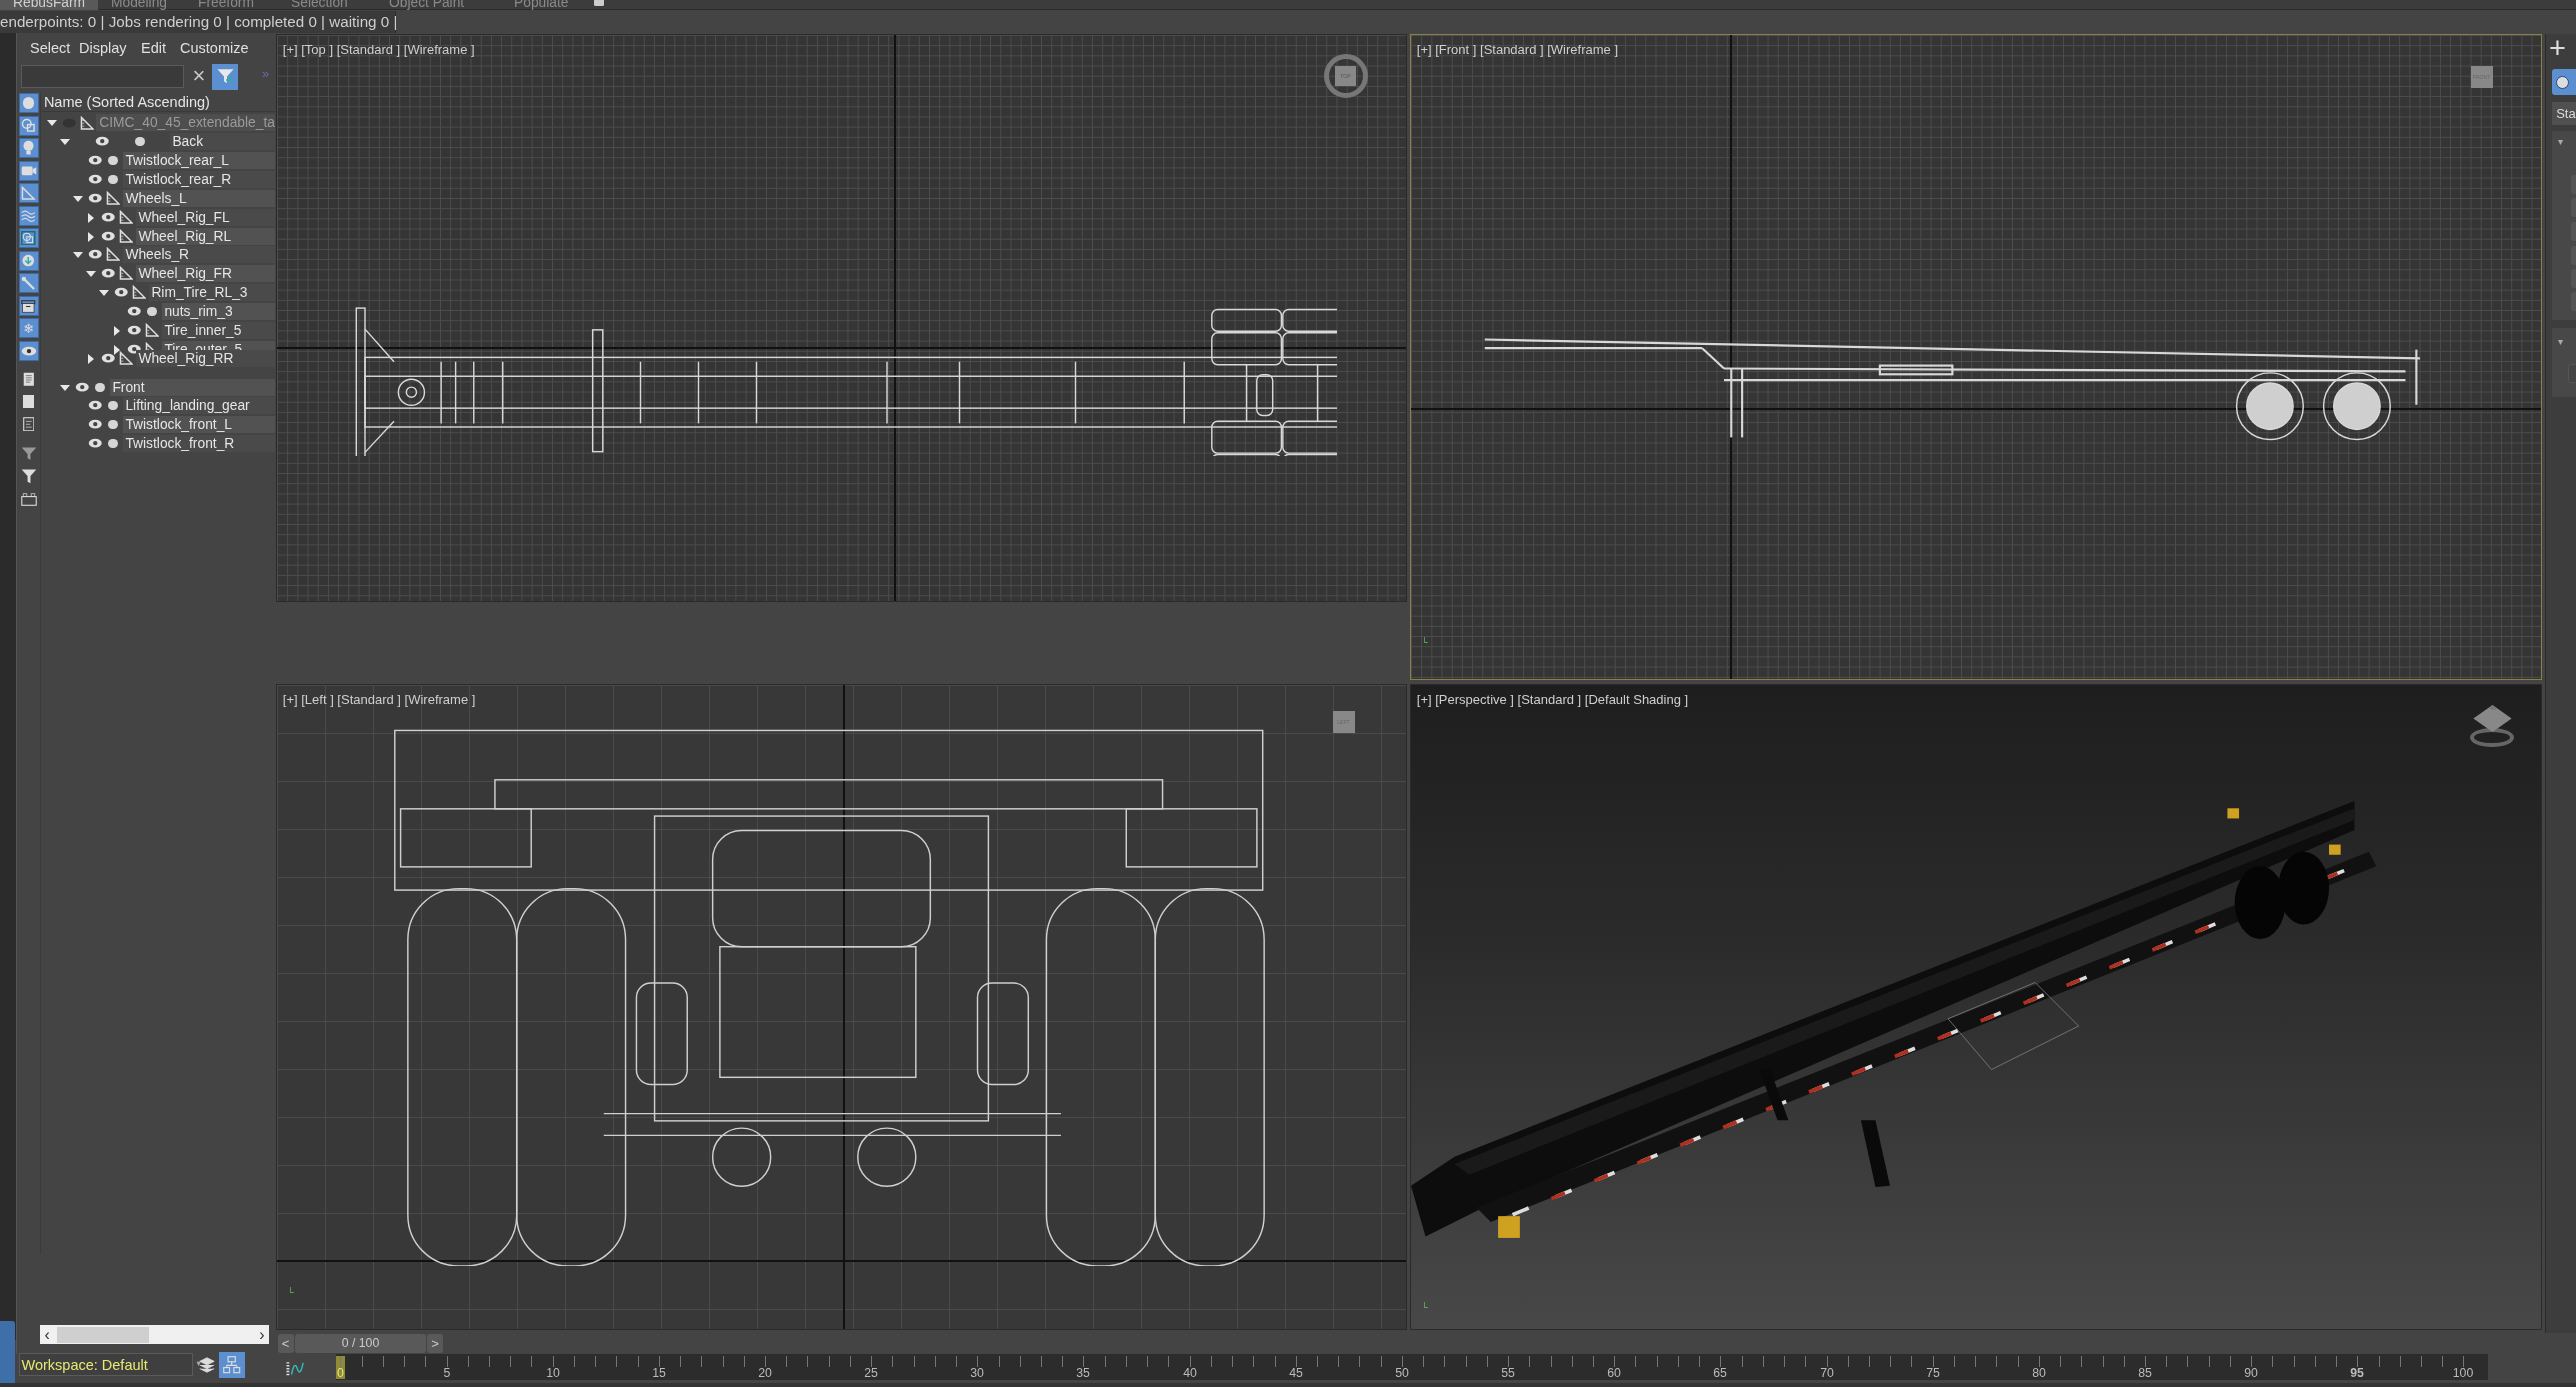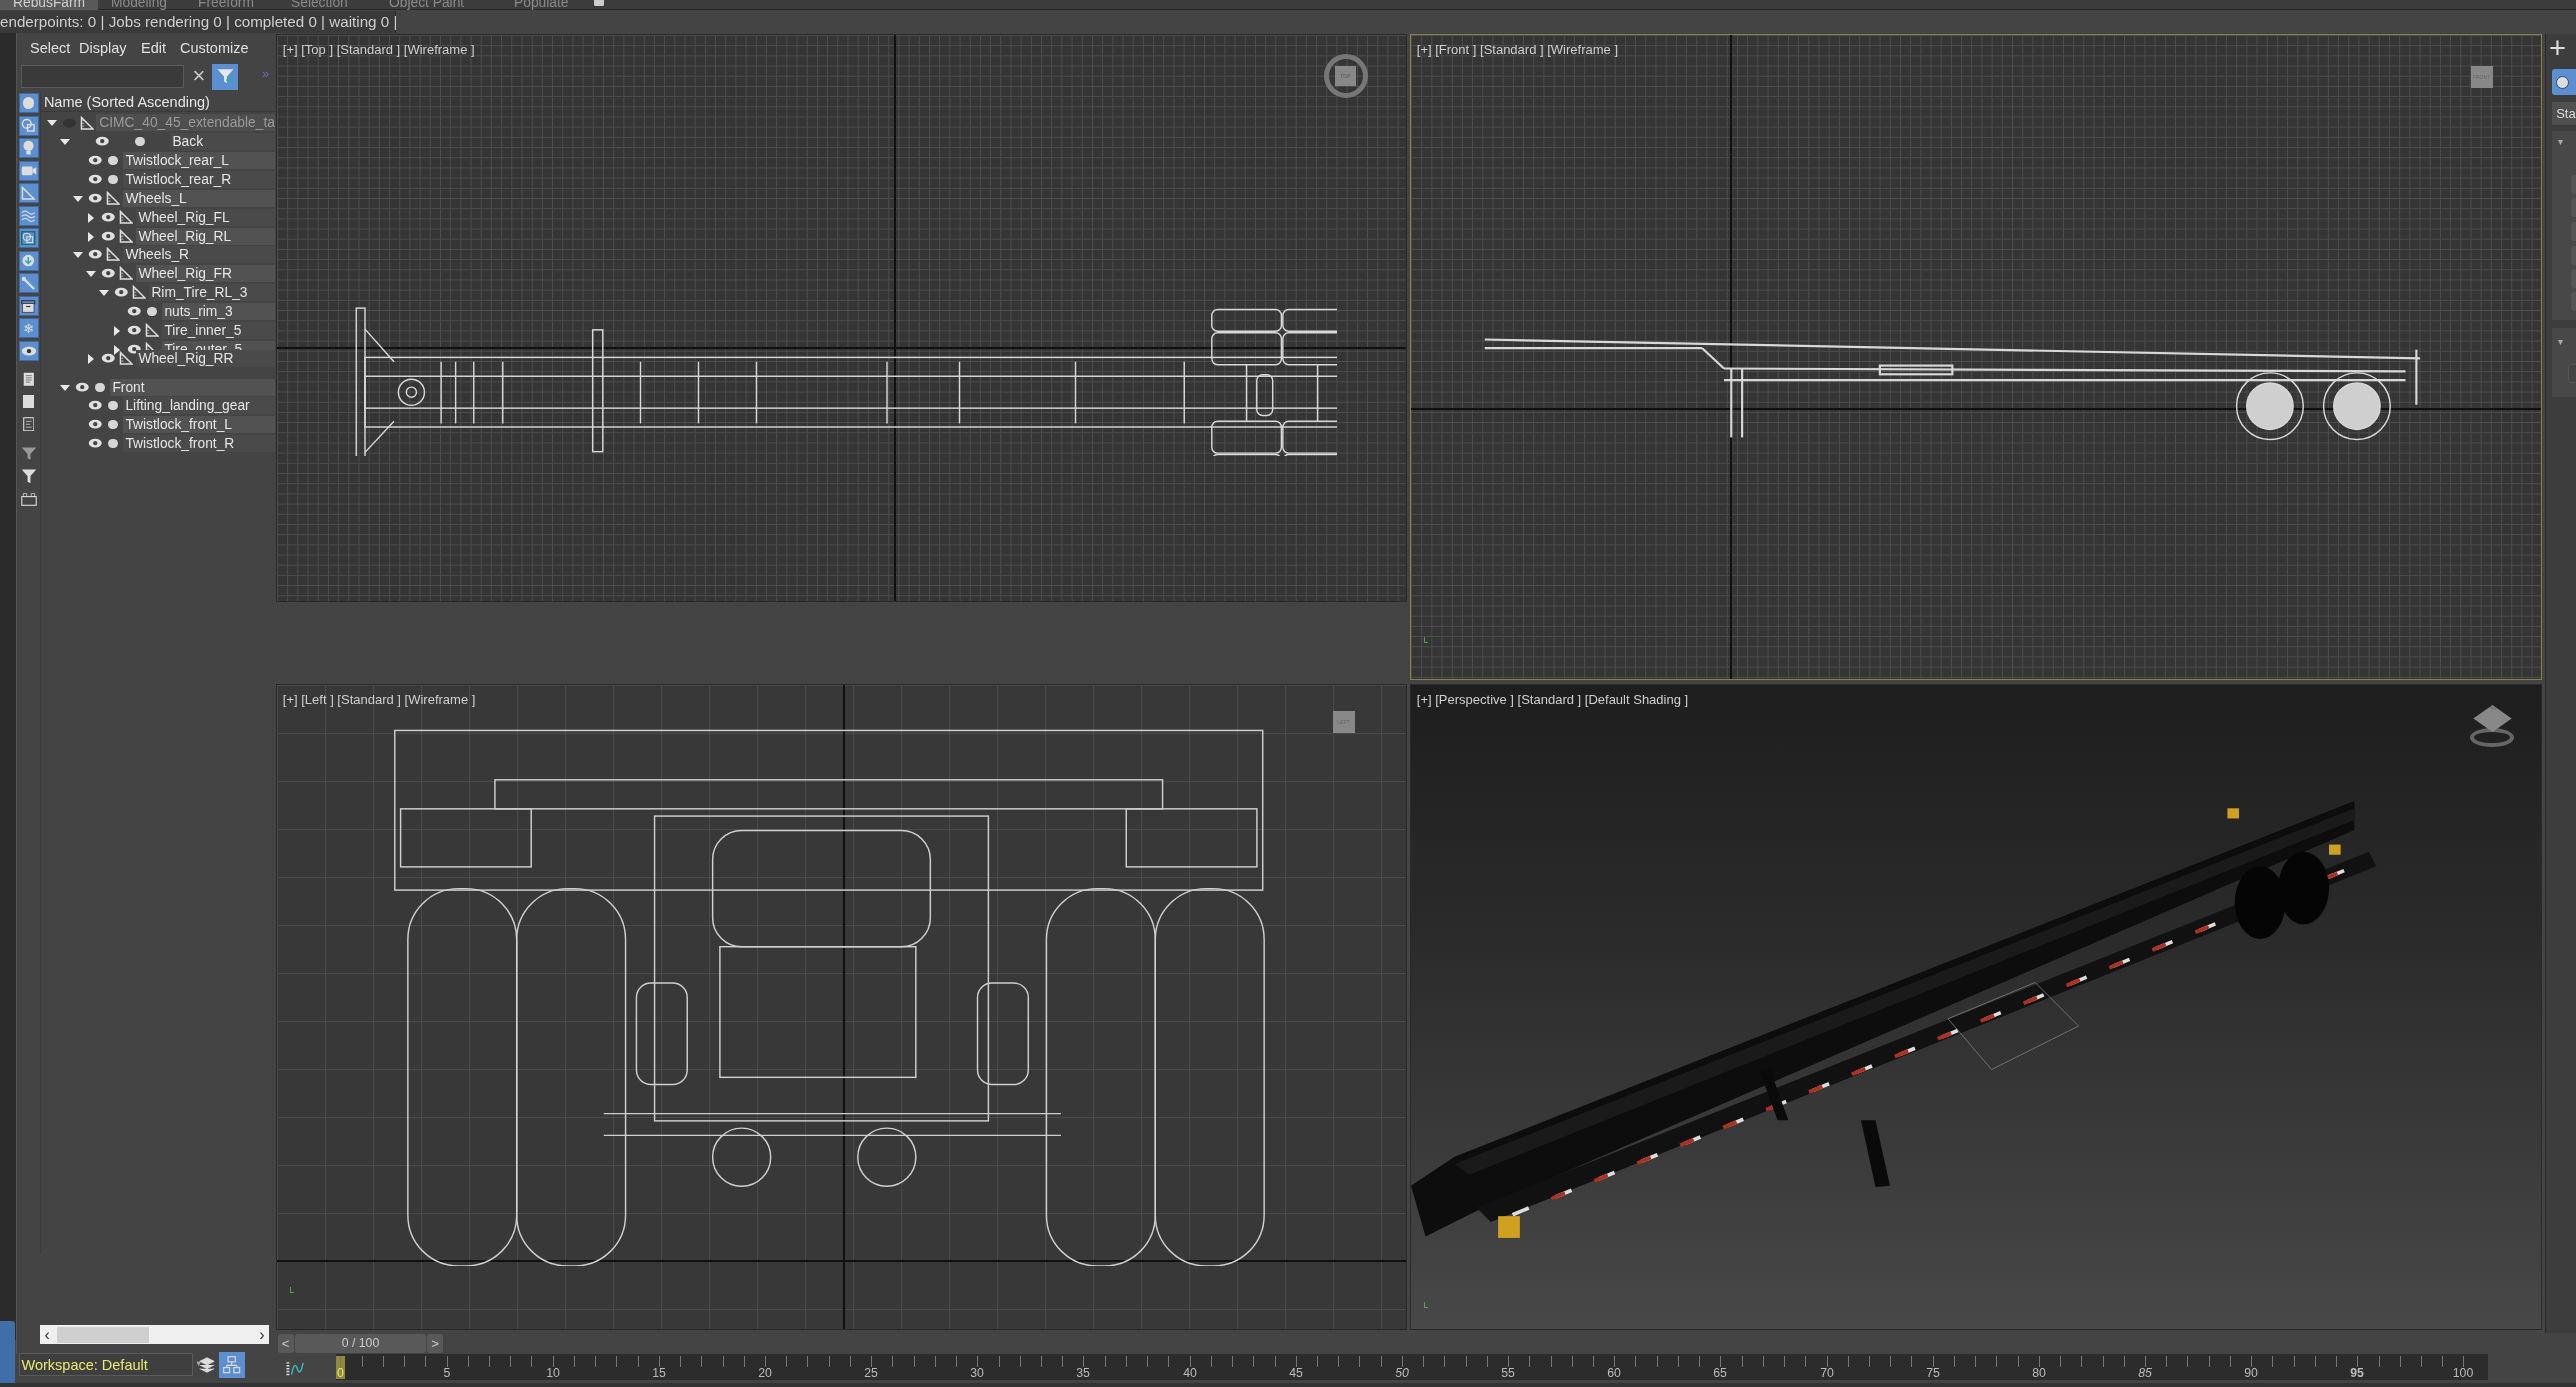--- a/index.html
+++ b/index.html
@@ -804,28 +804,28 @@
         <span class="tnum" style="left: 4.4px; color: rgb(232, 232, 114);">0</span>
         <span class="tnum" style="left: 111px;">5</span>
         <span class="tnum" style="left: 217px;">10</span>
         <span class="tnum" style="left: 323px;">15</span>
         <span class="tnum" style="left: 429px;">20</span>
         <span class="tnum" style="left: 535px;">25</span>
         <span class="tnum" style="left: 641px;">30</span>
         <span class="tnum" style="left: 747px;">35</span>
         <span class="tnum" style="left: 854px;">40</span>
         <span class="tnum" style="left: 960px;">45</span>
-        <span class="tnum" style="left: 1066px; font-style: italic;">50</span>
+        <span class="tnum" style="left: 1066px;">50</span>
         <span class="tnum" style="left: 1172px;">55</span>
         <span class="tnum" style="left: 1278px;">60</span>
         <span class="tnum" style="left: 1384px;">65</span>
         <span class="tnum" style="left: 1491px;">70</span>
         <span class="tnum" style="left: 1597px;">75</span>
         <span class="tnum" style="left: 1703px;">80</span>
-        <span class="tnum" style="left: 1809px; font-style: italic;">85</span>
+        <span class="tnum" style="left: 1809px;">85</span>
         <span class="tnum" style="left: 1915px;">90</span>
         <span class="tnum" style="left: 2021px; font-weight: bold;">95</span>
         <span class="tnum" style="left: 2127px;">100</span>
       </div>
   </div>
 </div>
 <div id="bottomstrip" class="abs"></div>
 
 
 </body></html>

